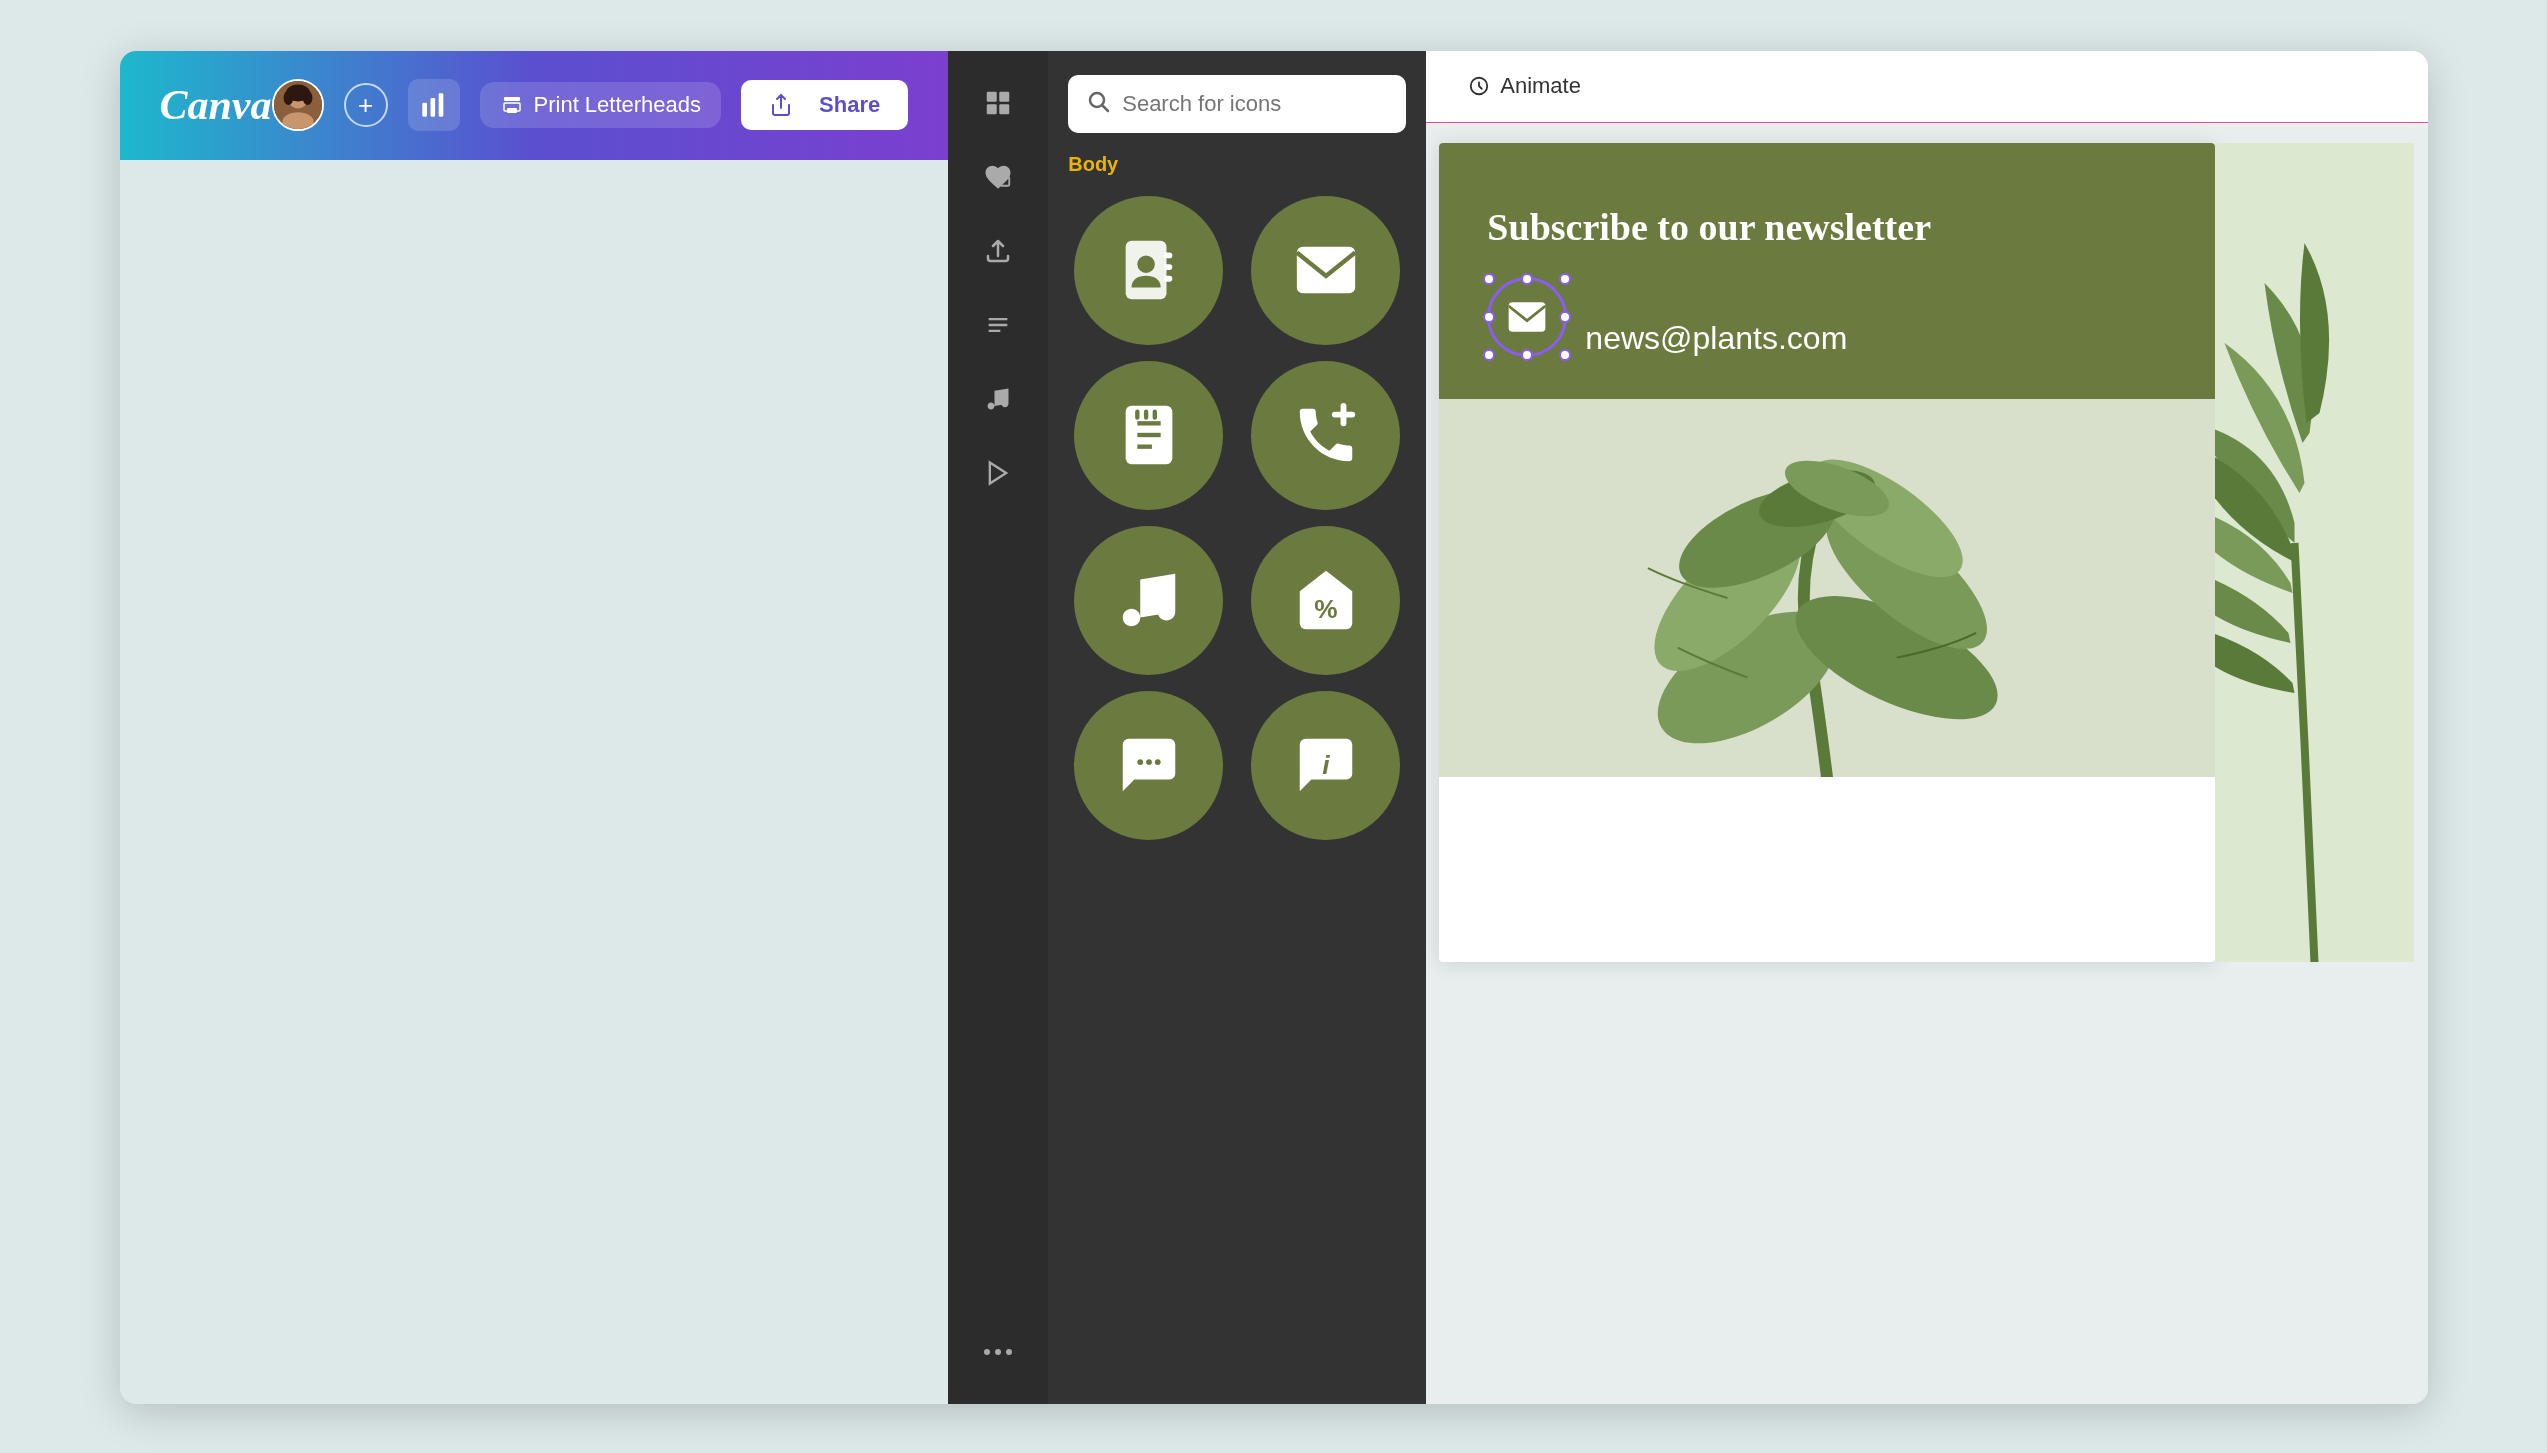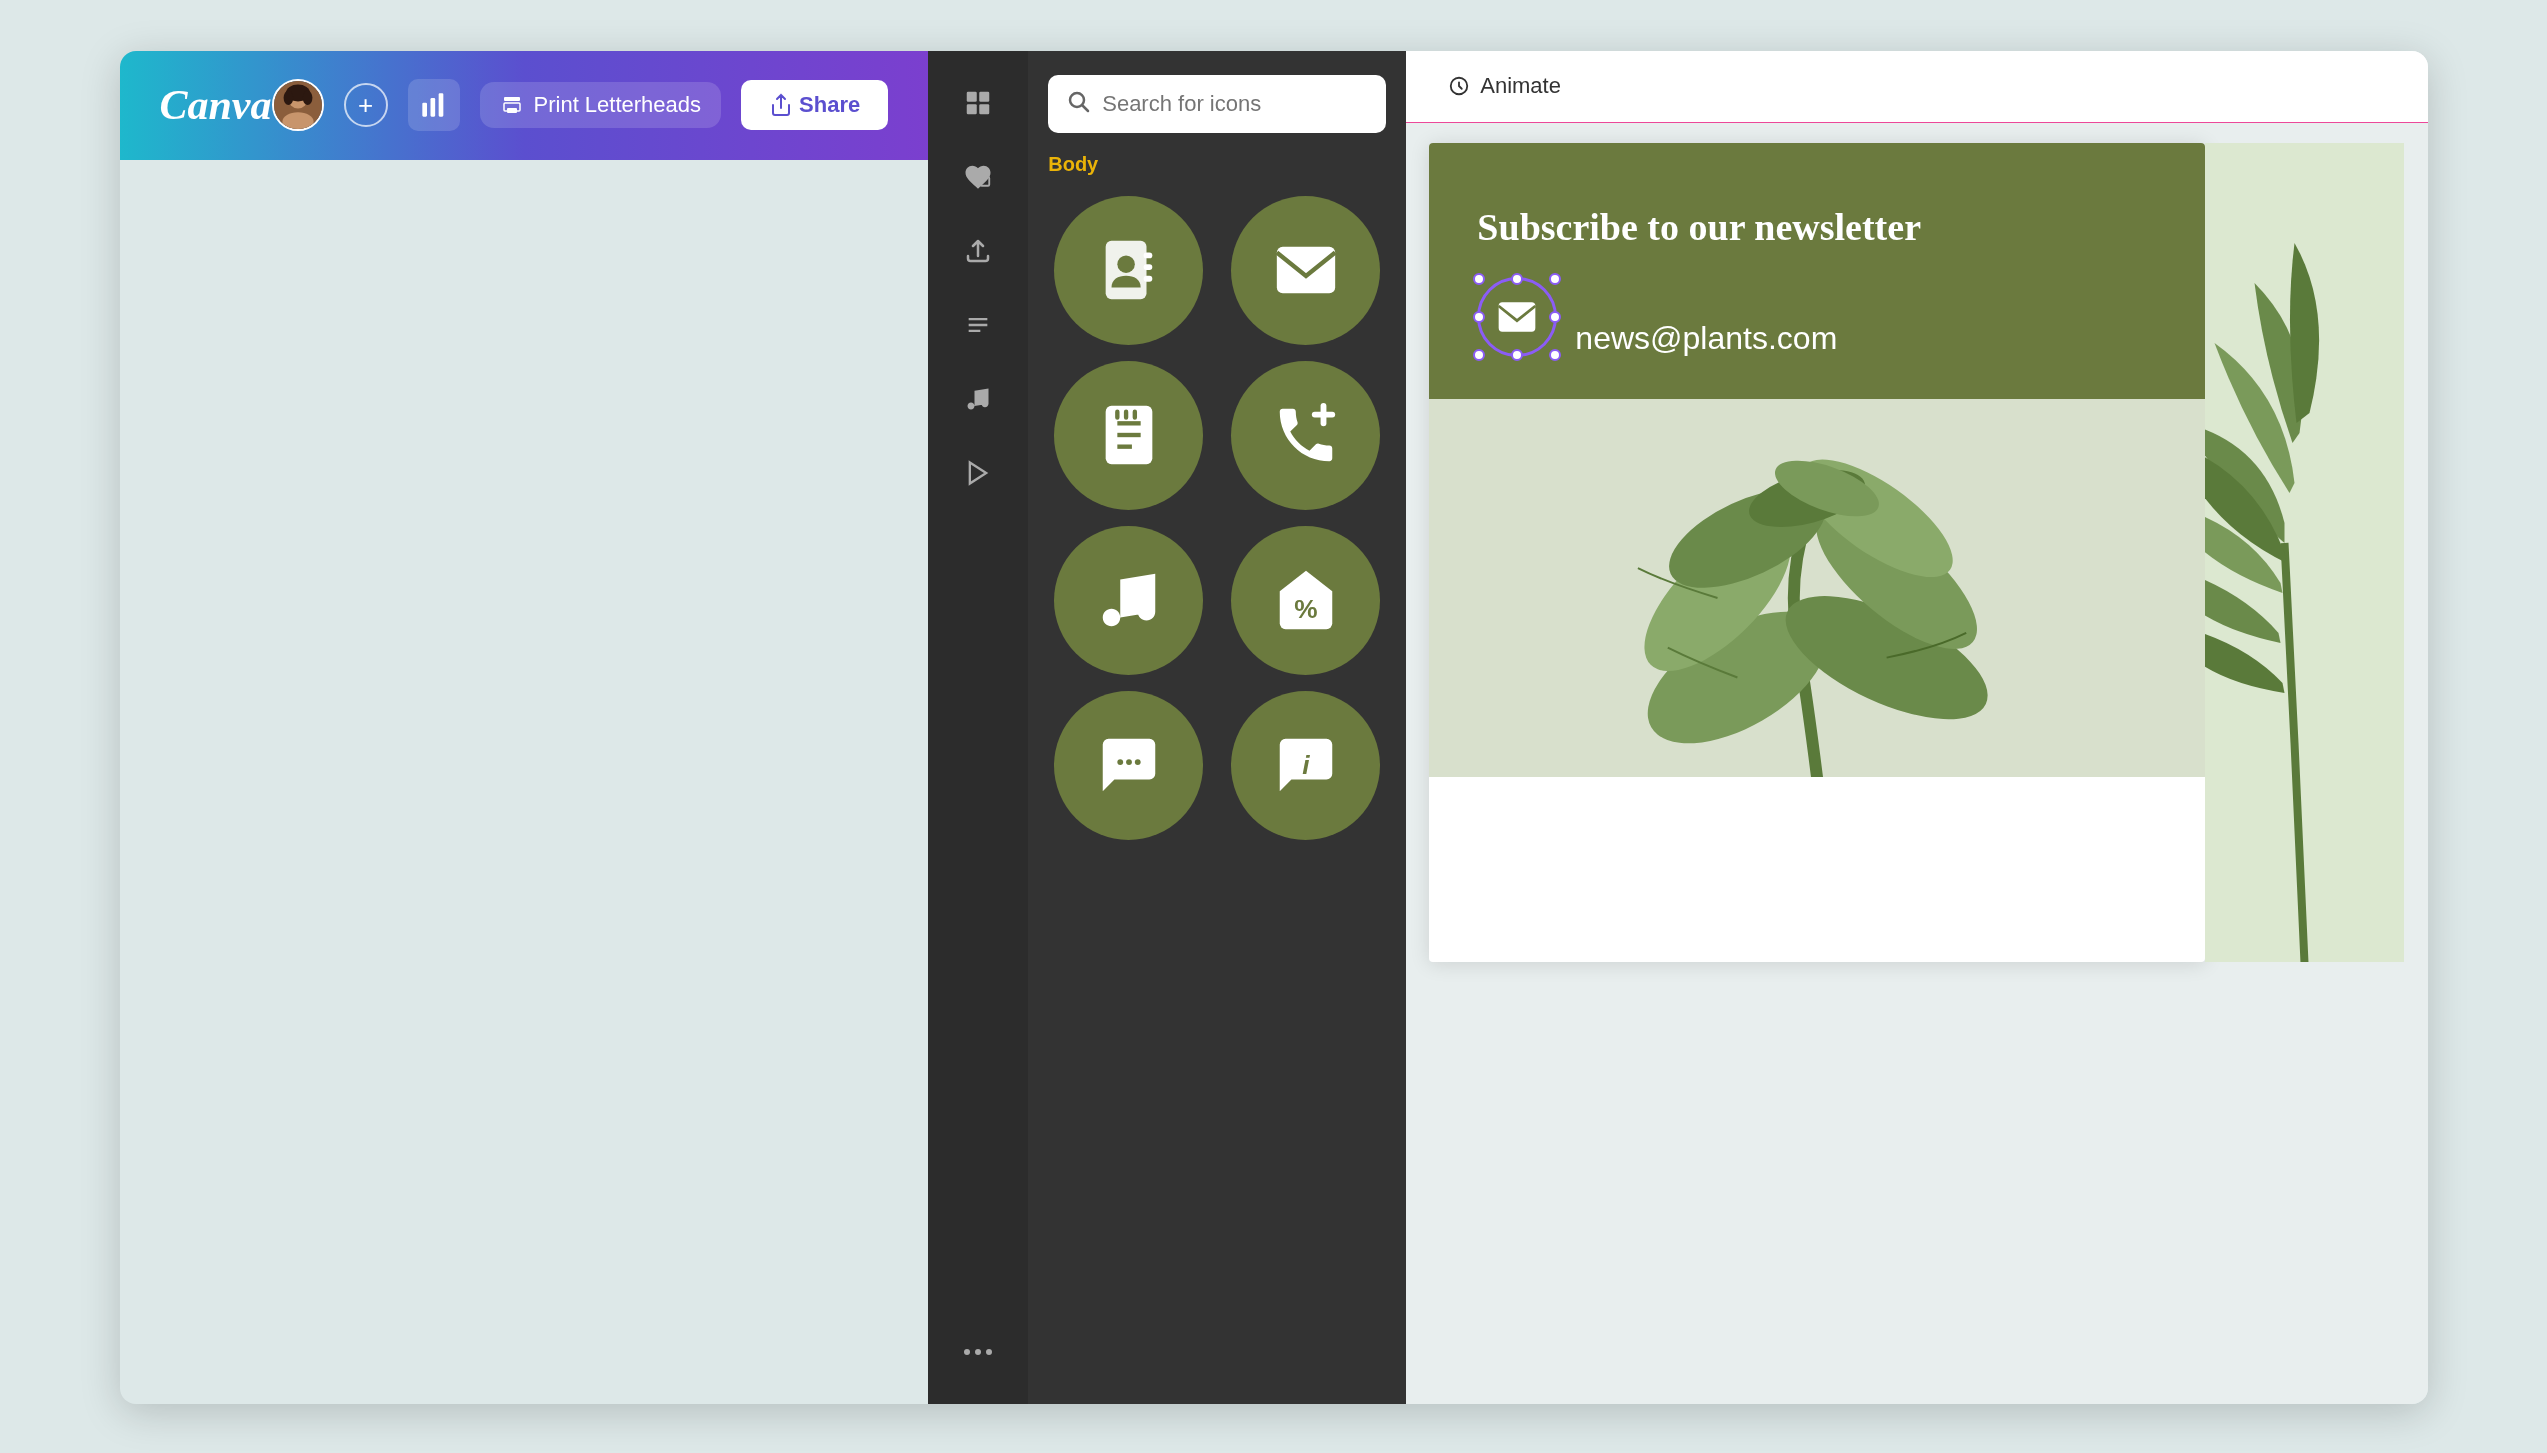--- a/index.html
+++ b/index.html
@@ -104,21 +104,21 @@
       background: white;
       border: none;
       border-radius: 10px;
       color: #5b4fcf;
       padding: 12px 28px;
       font-size: 22px;
       font-weight: 600;
       cursor: pointer;
       display: flex;
       align-items: center;
-      gap: 6px;
+      gap: 26px;
     }
     
     .main {
       display: flex;
       flex: 1;
       overflow: hidden;
     }
     
     .sidebar-icons {
       width: 100px;

